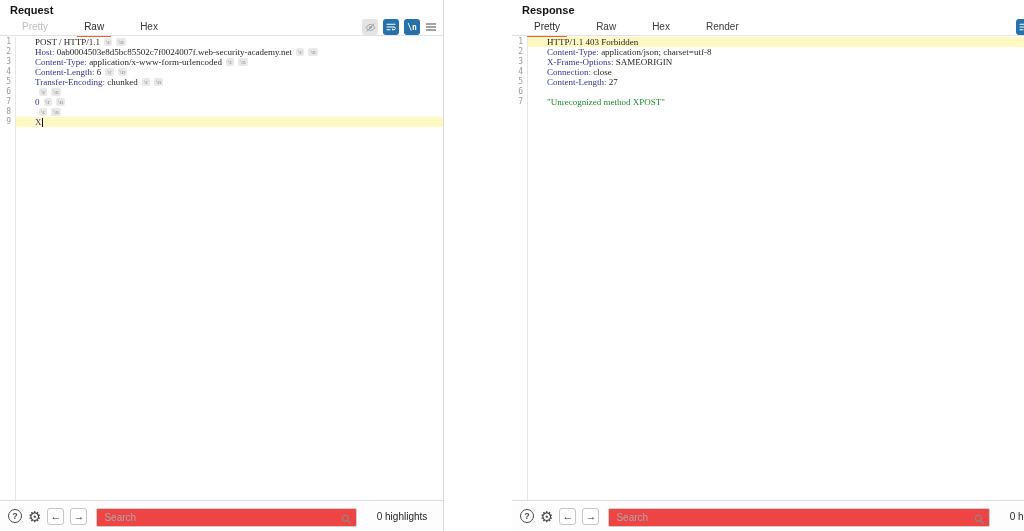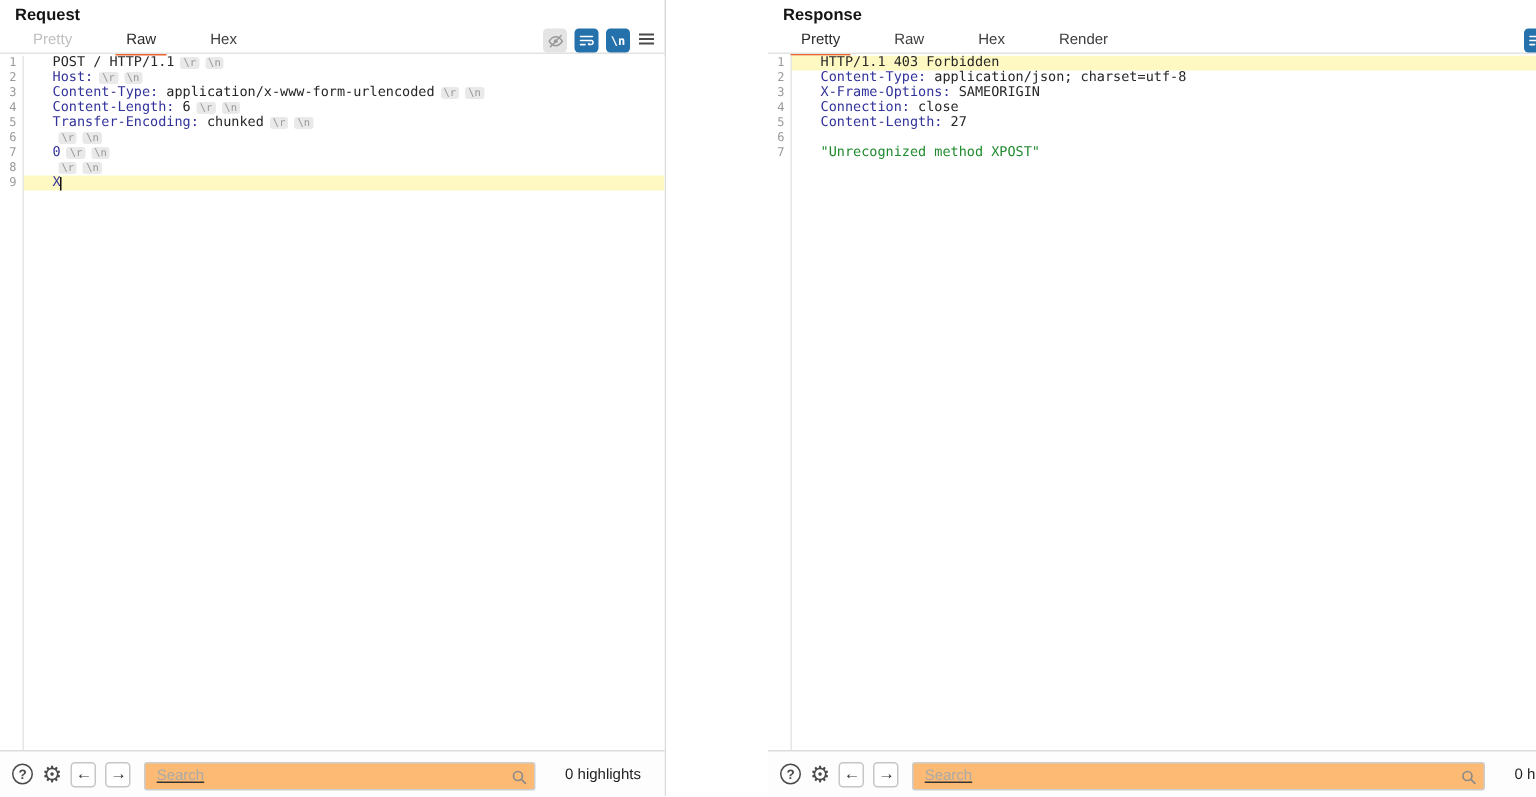--- a/index.html
+++ b/index.html
@@ -23,39 +23,39 @@
   .icon16.blue { background:#2471ab; }
   .icon16.gray { background:#e4e4e4; }
   .nl-glyph { font-family:"DejaVu Sans Mono", monospace; font-size:8px; font-weight:bold; color:#fff; }
   .nl-glyph.dark { color:#3a3a3a; }
 
   .editor { position:absolute; top:37px; left:0; right:0; bottom:31px; background:#fff; overflow:hidden;
             font-family:"DejaVu Sans Mono", monospace; font-size:9px; line-height:10px; }
   .editor::before { content:""; position:absolute; left:15px; top:0; bottom:0; width:1px; background:#e6e6e6; }
   .line { display:flex; height:10px; align-items:center; }
   .ln { flex:none; width:15px; padding-right:4px; text-align:right; color:#9a9a9a; font-size:8px; }
-  .lt { flex:1; padding-left:20px; white-space:pre; height:10px; display:flex; align-items:center; }
+  .lt { flex:1; padding-left:20px; white-space:pre; height:10px; display:flex; align-items:center;font-family:Liberation Serif, serif; }
   .line.hl .lt { background:#fef9c3; }
   .tk.p { color:#262626; }
   .tk.h { color:#32329b; }
   .tk.g { color:#1f8b2e; }
   .badge { display:inline-block; background:#e9e9e9; color:#979797; font-size:7px; line-height:8px;
            padding:0 2px; border-radius:2px; margin-left:4px; }
   .caret { display:inline-block; width:1px; height:9px; background:#101010; }
 
   .searchbar { position:absolute; left:0; right:0; bottom:0; height:31px; background:#fdfdfd;
                border-top:1px solid #dcdcdc; display:flex; align-items:center; padding:0 8px; gap:6px; }
   .help-icon { width:14px; height:14px; border:1.4px solid #4a4a4a; border-radius:50%; color:#4a4a4a;
                font-size:9px; font-weight:bold; display:flex; align-items:center; justify-content:center; }
   .gear-icon { font-size:15px; color:#4a4a4a; line-height:1; }
   .nav-btn { width:17px; height:17px; border:1px solid #c6c6c6; border-radius:3px; background:#fff;
              color:#333; font-size:11px; display:flex; align-items:center; justify-content:center; }
   .search-wrap { flex:1; position:relative; height:19px; margin-left:3px; }
   .search-wrap input { width:100%; height:100%; border:1px solid #cdcdcd; border-radius:2px;
-                       padding:0 20px 0 7px; font-size:10px; color:#333; font-family:"Liberation Sans",sans-serif; outline:none; background:#fdba74;text-decoration:underline; }
+                       padding:0 20px 0 7px; font-size:10px; color:#333; font-family:"Liberation Sans",sans-serif; outline:none; background:#ef4444; }
   .search-wrap input::placeholder { color:#a9a9a9; }
   .mag { position:absolute; right:5px; top:4px; }
   .highlights { flex:none; min-width:62px; text-align:center; font-size:10px; color:#1e1e1e; margin:0 2px 0 8px; }
 
   .tr-blue { position:absolute; left:966px; top:0; width:17px; height:4px; background:#2471ab; }
   .tr-gray { position:absolute; left:983px; top:0; width:37px; height:5px; background:#e9e9e9; }
 </style>
 </head>
 <body>
 
@@ -99,21 +99,21 @@
     </div>
 
     <div class="editor">
       <div class="code">
           <div class="line">
             <span class="ln">1</span>
             <span class="lt"><span class="tk p">POST / HTTP/1.1</span><span class="badge">\r</span><span class="badge">\n</span></span>
           </div>
           <div class="line">
             <span class="ln">2</span>
-            <span class="lt"><span class="tk h">Host:</span><span class="badge">\r</span><span class="badge">\n</span></span>
+            <span class="lt"><span class="tk h">Host:</span><span class="tk p"> 0ab0004503e8d5bc85502c7f0024007f.web-security-academy.net</span><span class="badge">\r</span><span class="badge">\n</span></span>
           </div>
           <div class="line">
             <span class="ln">3</span>
             <span class="lt"><span class="tk h">Content-Type:</span><span class="tk p"> application/x-www-form-urlencoded</span><span class="badge">\r</span><span class="badge">\n</span></span>
           </div>
           <div class="line">
             <span class="ln">4</span>
             <span class="lt"><span class="tk h">Content-Length:</span><span class="tk p"> 6</span><span class="badge">\r</span><span class="badge">\n</span></span>
           </div>
           <div class="line">

